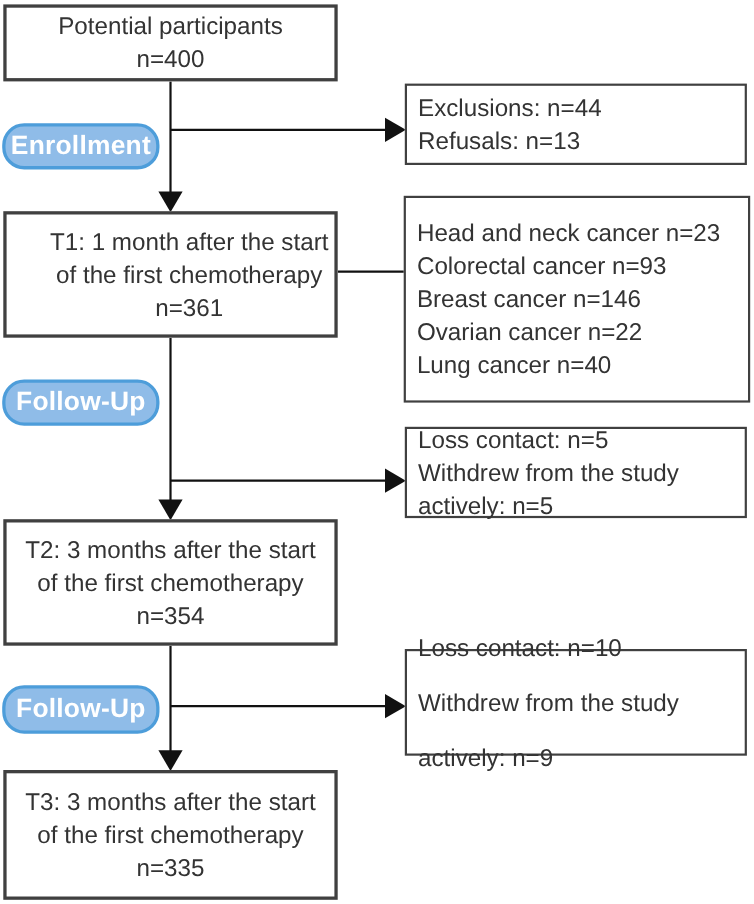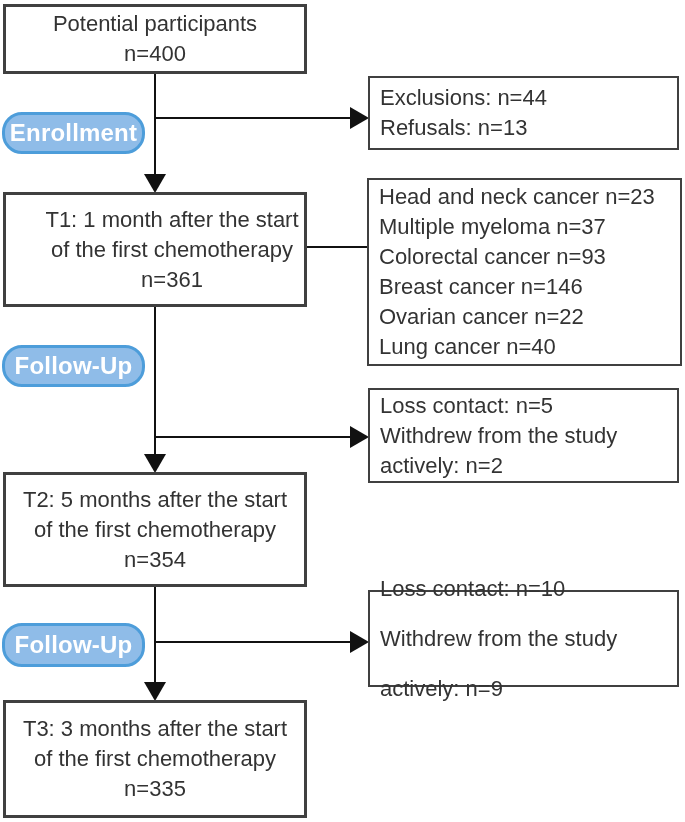--- a/index.html
+++ b/index.html
@@ -69,21 +69,21 @@
   }
   .box-line { display: block; }
 
   
   #node-potential   { left: 3px;   top: 4px;   width: 304px; height: 70px; text-align: right;  }
   #node-exclusions  { left: 368px; top: 76px;  width: 311px; height: 74px;  }
   #badge-enrollment { left: 2px;   top: 112px; width: 143px; height: 42px;  }
   #node-t1          { left: 3px;   top: 192px; width: 304px; height: 115px; padding-left: 34px; }
   #node-cancers     { left: 367px; top: 178px; width: 315px; height: 188px; }
   #badge-followup-1 { left: 2px;   top: 345px; width: 143px; height: 42px;  }
-  #node-loss-1      { left: 368px; top: 388px; width: 311px; height: 95px;  }
+  #node-loss-1      { left: 368px; top: 388px; width: 311px; height: 83px;  }
   #node-t2          { left: 3px;   top: 472px; width: 304px; height: 115px; }
   #badge-followup-2 { left: 2px;   top: 623px; width: 143px; height: 44px;  }
   #node-loss-2      { left: 368px; top: 590px; width: 311px; height: 97px; gap: 20px;  }
   #node-t3          { left: 3px;   top: 700px; width: 304px; height: 118px; }
 </style>
 </head>
 <body>
 
 <div class="canvas">
 
@@ -129,39 +129,38 @@
   </div>
 
   <div id="node-t1" class="stage-box">
     <span class="box-line">T1: 1 month after the start</span>
     <span class="box-line">of the first chemotherapy</span>
     <span class="box-line">n=361</span>
   </div>
 
   <div id="node-cancers" class="side-box">
     <span class="box-line">Head and neck cancer n=23</span>
-    <span class="box-line">Multiple myeloma n=37</span>
     <span class="box-line">Colorectal cancer n=93</span>
     <span class="box-line">Breast cancer n=146</span>
     <span class="box-line">Ovarian cancer n=22</span>
     <span class="box-line">Lung cancer n=40</span>
   </div>
 
   <div id="badge-followup-1" class="badge">
     <span>Follow-Up</span>
   </div>
 
   <div id="node-loss-1" class="side-box">
     <span class="box-line">Loss contact: n=5</span>
     <span class="box-line">Withdrew from the study</span>
-    <span class="box-line">actively: n=2</span>
+    <span class="box-line">actively: n=5</span>
   </div>
 
   <div id="node-t2" class="stage-box">
-    <span class="box-line">T2: 5 months after the start</span>
+    <span class="box-line">T2: 3 months after the start</span>
     <span class="box-line">of the first chemotherapy</span>
     <span class="box-line">n=354</span>
   </div>
 
   <div id="badge-followup-2" class="badge">
     <span>Follow-Up</span>
   </div>
 
   <div id="node-loss-2" class="side-box">
     <span class="box-line">Loss contact: n=10</span>

